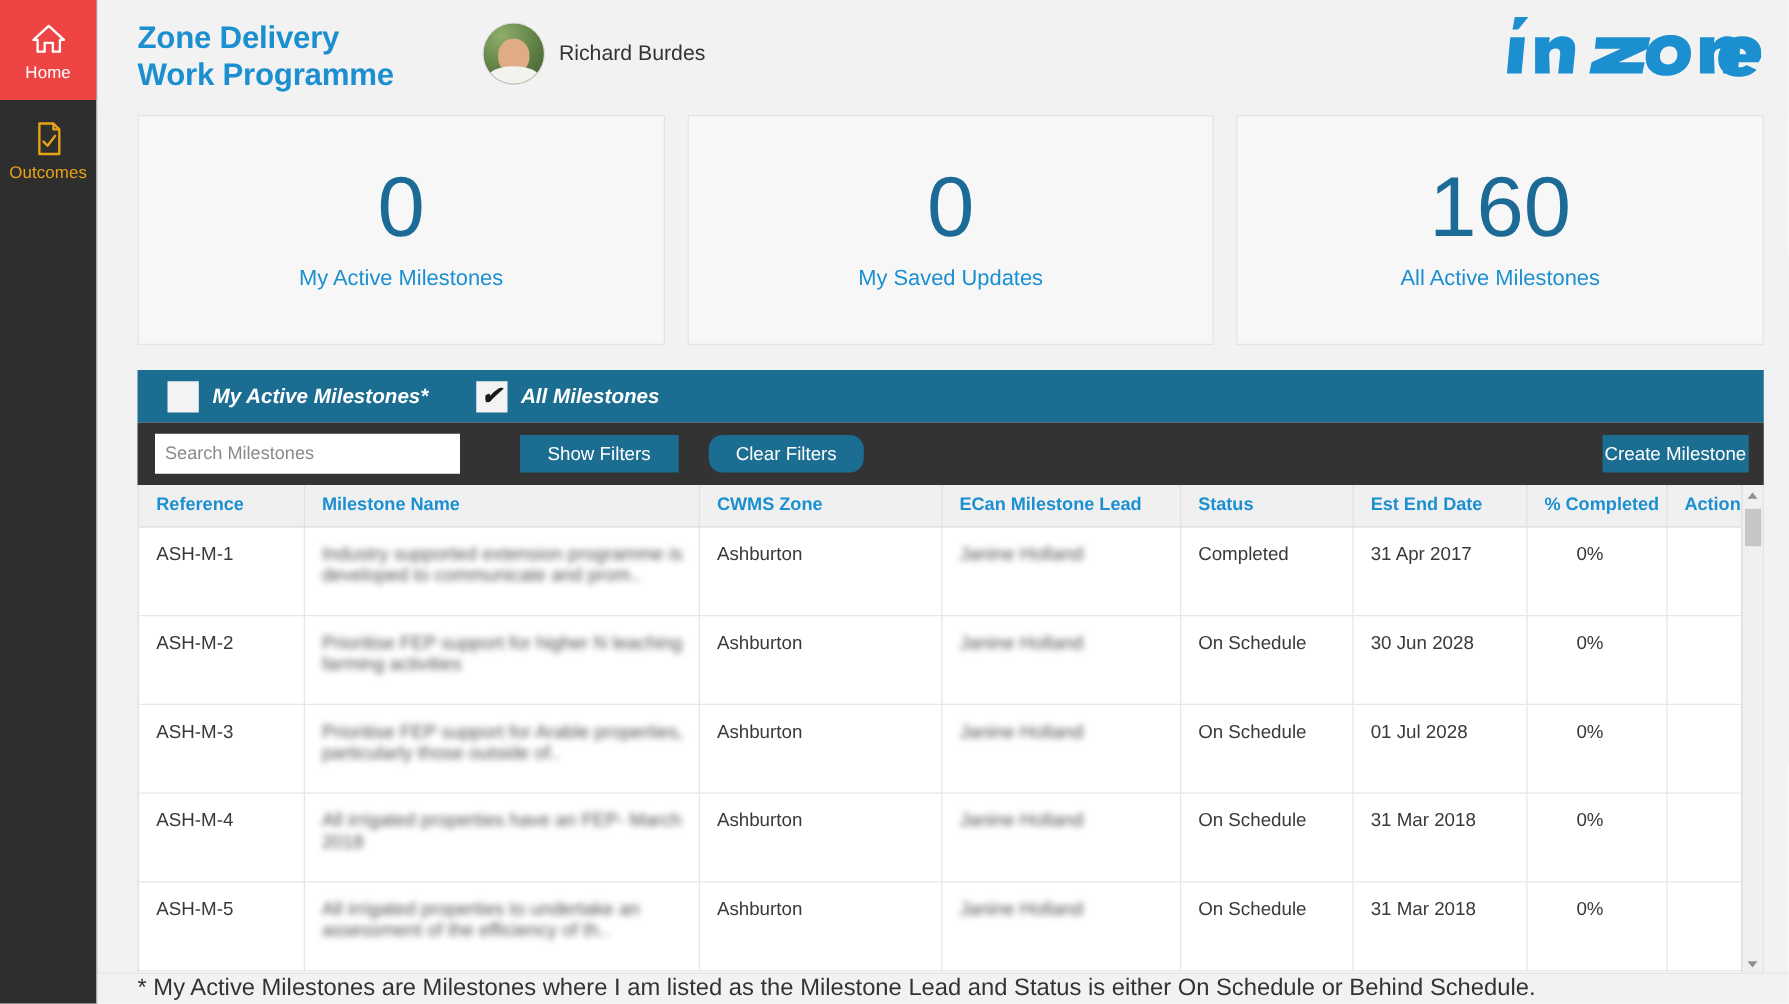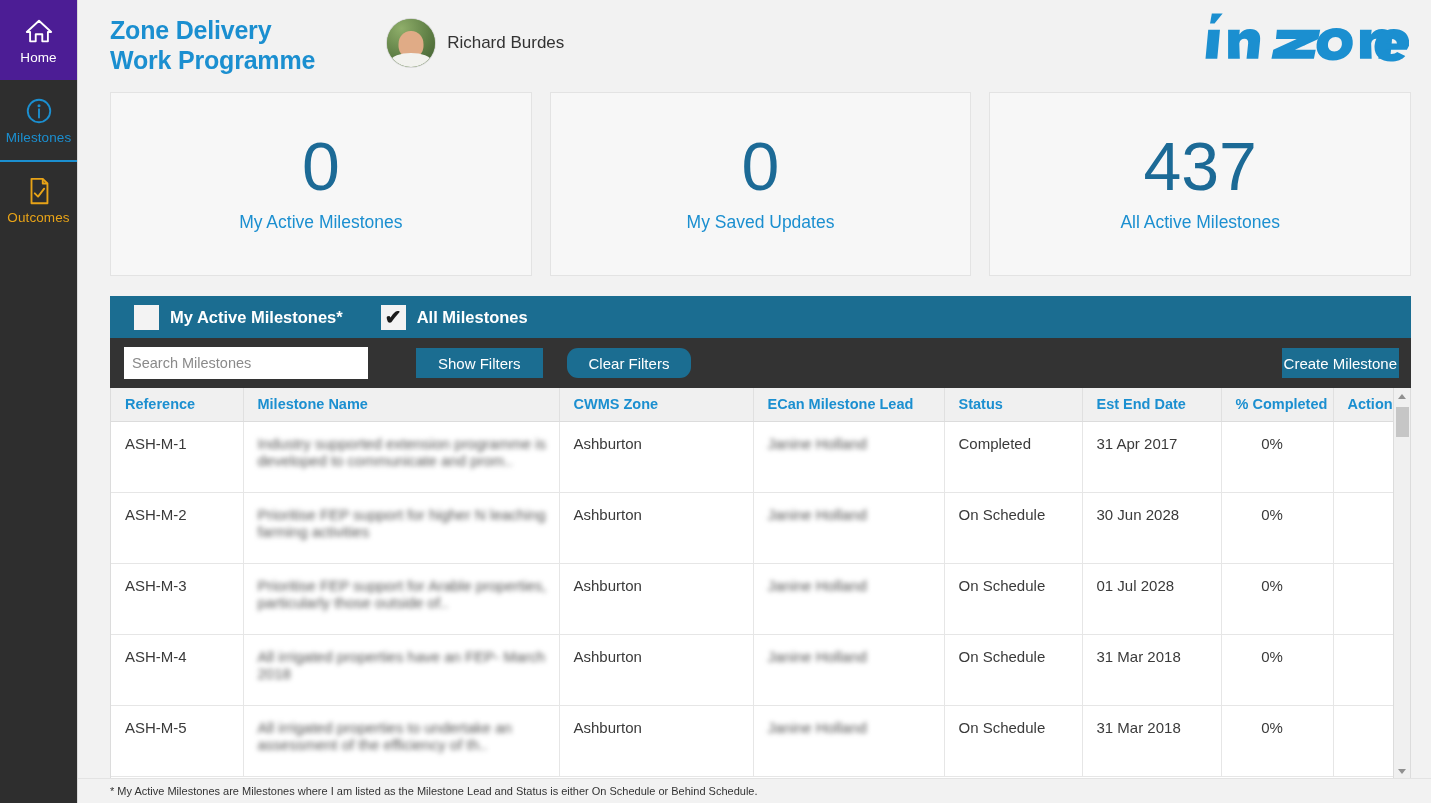--- a/index.html
+++ b/index.html
@@ -20,21 +20,21 @@
     border-right: 1px solid #d9d9d9;
   }
   .nav-item {
     height: 80px;
     display: flex; flex-direction: column;
     align-items: center; justify-content: center;
     gap: 5px;
     cursor: pointer;
     position: relative;
   }
-  .nav-item.active-home { background: #4c1d95; }
+  .nav-item.active-home { background: #ef4444; }
   .nav-item + .nav-item::before {
     content: ""; position: absolute; top: 0; left: 0; right: 0;
     height: 2px; background: #1b8fd0;
   }
   .nav-item.active-home + .nav-item::before { background: transparent; }
   .nav-label { font-size: 13.5px; line-height: 1; letter-spacing: .1px; }
   .nav-ico { width: 30px; height: 30px; display: block; }
 
   
   #main { flex: 1 1 auto; height: 803px; background: #f2f2f2; position: relative; overflow: hidden; }
@@ -77,21 +77,21 @@
   }
   .card-num { font-size: 68px; line-height: 60px; color: #1c6a96; font-weight: 300; }
   .card-label { font-size: 17.5px; color: #1b8fd0; }
 
   
   #panel { margin: 20px 20px 0 32px; }
   #toolbar-top {
     background: #1b6d91; height: 42px;
     display: flex; align-items: center; padding-left: 24px; gap: 12px;
   }
-  .cbx-wrap { display: flex; align-items: center; gap: 11px; cursor: pointer; }
+  .cbx-wrap { display: flex; align-items: center; gap: 11px; cursor: pointer; font-style: italic; }
   .cbx {
     width: 25px; height: 25px; background: #f3f3f3;
     display: flex; align-items: center; justify-content: center;
     font-size: 20px; color: #1a1a1a; line-height: 1; font-weight: bold;
   }
   .cbx-label { color: #ffffff; font-size: 16.5px; font-weight: bold; }
   .cbx-wrap + .cbx-wrap { margin-left: 26px; }
 
   #toolbar-bottom {
     background: #333333; height: 50px;
@@ -147,48 +147,40 @@
   .sb-arrow { width: 17px; height: 17px; display: flex; align-items: center; justify-content: center; cursor: pointer; }
   .sb-arrow i { width: 0; height: 0; border-left: 4px solid transparent; border-right: 4px solid transparent; }
   .sb-up i { border-bottom: 5px solid #909090; }
   .sb-down i { border-top: 5px solid #909090; }
   #sb-thumb { width: 13px; height: 30px; background: #c6c6c6; margin-top: 2px; cursor: pointer; }
   .sb-track { flex: 1 1 auto; width: 100%; }
 
   
   #footnote {
     position: absolute; left: 0; right: 0; bottom: 0; height: 25px;
-    background: #f2f2f2; color: #333; font-size: 11px;
+    background: #f2f2f2; color: #333; font-size: 19px;
     padding-left: 32px; display: flex; align-items: center;
     border-top: 1px solid #e3e3e3;
   }
 </style>
 </head>
 <body>
 
 <div id="app">
 
   <nav id="sidebar">
 
     <div class="nav-item active-home">
       <svg class="nav-ico" viewBox="0 0 32 32">
         <path d="M16 5 L29 17 L25.5 17 L25.5 27 L19.5 27 L19.5 19.5 L12.5 19.5 L12.5 27 L6.5 27 L6.5 17 L3 17 Z" fill="none" stroke="#ffffff" stroke-width="2" stroke-linejoin="round"></path>
       </svg>
       <span class="nav-label" style="color:#ffffff">Home</span>
     </div>
 
 
-    <div class="nav-item">
-      <svg class="nav-ico" viewBox="0 0 32 32">
-        <circle cx="16" cy="16" r="12" fill="none" stroke="#1b8fd0" stroke-width="2"></circle>
-        <circle cx="16" cy="10.5" r="1.6" fill="#1b8fd0"></circle>
-        <path d="M16 14 L16 23" stroke="#1b8fd0" stroke-width="2" stroke-linecap="round"></path>
-      </svg>
-      <span class="nav-label" style="color:#1b8fd0">Milestones</span>
-    </div>
 
     <div class="nav-item">
       <svg class="nav-ico" viewBox="0 0 32 32">
         <path d="M8 3 L20 3 L25 8 L25 29 L8 29 Z" fill="none" stroke="#e8a317" stroke-width="2" stroke-linejoin="round"></path>
         <path d="M20 3 L20 8 L25 8" fill="none" stroke="#e8a317" stroke-width="2" stroke-linejoin="round"></path>
         <path d="M11.5 18.5 L15 22 L21.5 13.5" fill="none" stroke="#e8a317" stroke-width="2" stroke-linecap="round" stroke-linejoin="round"></path>
       </svg>
       <span class="nav-label" style="color:#e8a317">Outcomes</span>
     </div>
 
@@ -228,21 +220,21 @@
     <div id="cards">
       <div class="card">
         <div class="card-num">0</div>
         <div class="card-label">My Active Milestones</div>
       </div>
       <div class="card">
         <div class="card-num">0</div>
         <div class="card-label">My Saved Updates</div>
       </div>
       <div class="card">
-        <div class="card-num">437</div>
+        <div class="card-num">160</div>
         <div class="card-label">All Active Milestones</div>
       </div>
     </div>
 
     <div id="panel">
 
       <div id="toolbar-top">
         <label class="cbx-wrap">
           <span class="cbx"></span>
           <span class="cbx-label">My Active Milestones*</span>

